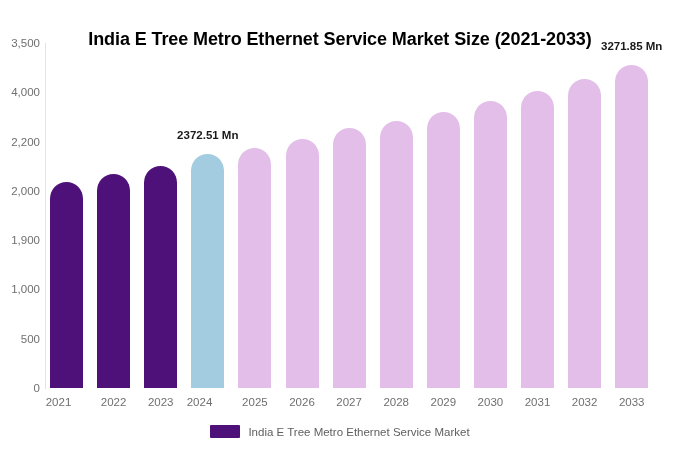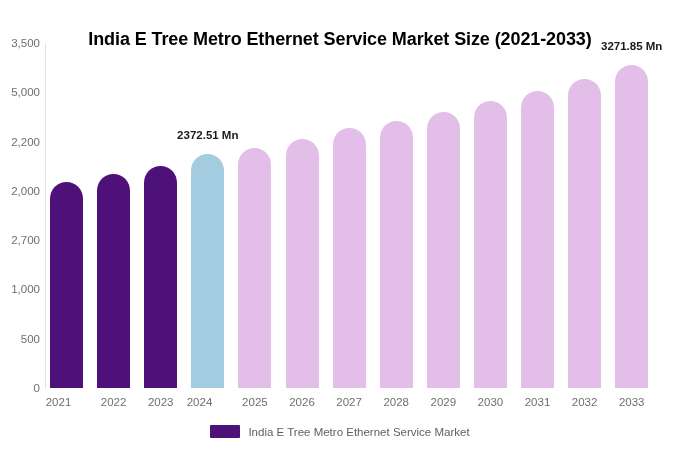--- a/index.html
+++ b/index.html
@@ -131,30 +131,30 @@
         <div class="y-tick-wrap" style="top: 388px;">
           <div class="y-tick-label">0</div>
         </div>
         <div class="y-tick-wrap" style="top: 338.714px;">
           <div class="y-tick-label">500</div>
         </div>
         <div class="y-tick-wrap" style="top: 289.429px;">
           <div class="y-tick-label">1,000</div>
         </div>
         <div class="y-tick-wrap" style="top: 240.143px;">
-          <div class="y-tick-label">2,700</div>
+          <div class="y-tick-label">1,900</div>
         </div>
         <div class="y-tick-wrap" style="top: 190.857px;">
           <div class="y-tick-label">2,000</div>
         </div>
         <div class="y-tick-wrap" style="top: 141.571px;">
           <div class="y-tick-label">2,200</div>
         </div>
         <div class="y-tick-wrap" style="top: 92.2857px;">
-          <div class="y-tick-label">5,000</div>
+          <div class="y-tick-label">4,000</div>
         </div>
         <div class="y-tick-wrap" style="top: 43px;">
           <div class="y-tick-label">3,500</div>
         </div>
       </div>
     <div class="bars-layer" id="bars-layer">
         <div class="bar" title="2021: 2090" style="left: 50px; width: 33px; top: 181.986px; height: 206.014px; background: rgb(78, 17, 121);"></div>
         <div class="bar" title="2022: 2175" style="left: 97.1px; width: 33px; top: 173.607px; height: 214.393px; background: rgb(78, 17, 121);"></div>
         <div class="bar" title="2023: 2252" style="left: 144.2px; width: 33px; top: 166.017px; height: 221.983px; background: rgb(78, 17, 121);"></div>
         <div class="bar" title="2024: 2372.51" style="left: 191.3px; width: 33px; top: 154.138px; height: 233.862px; background: rgb(163, 204, 224);"></div>

